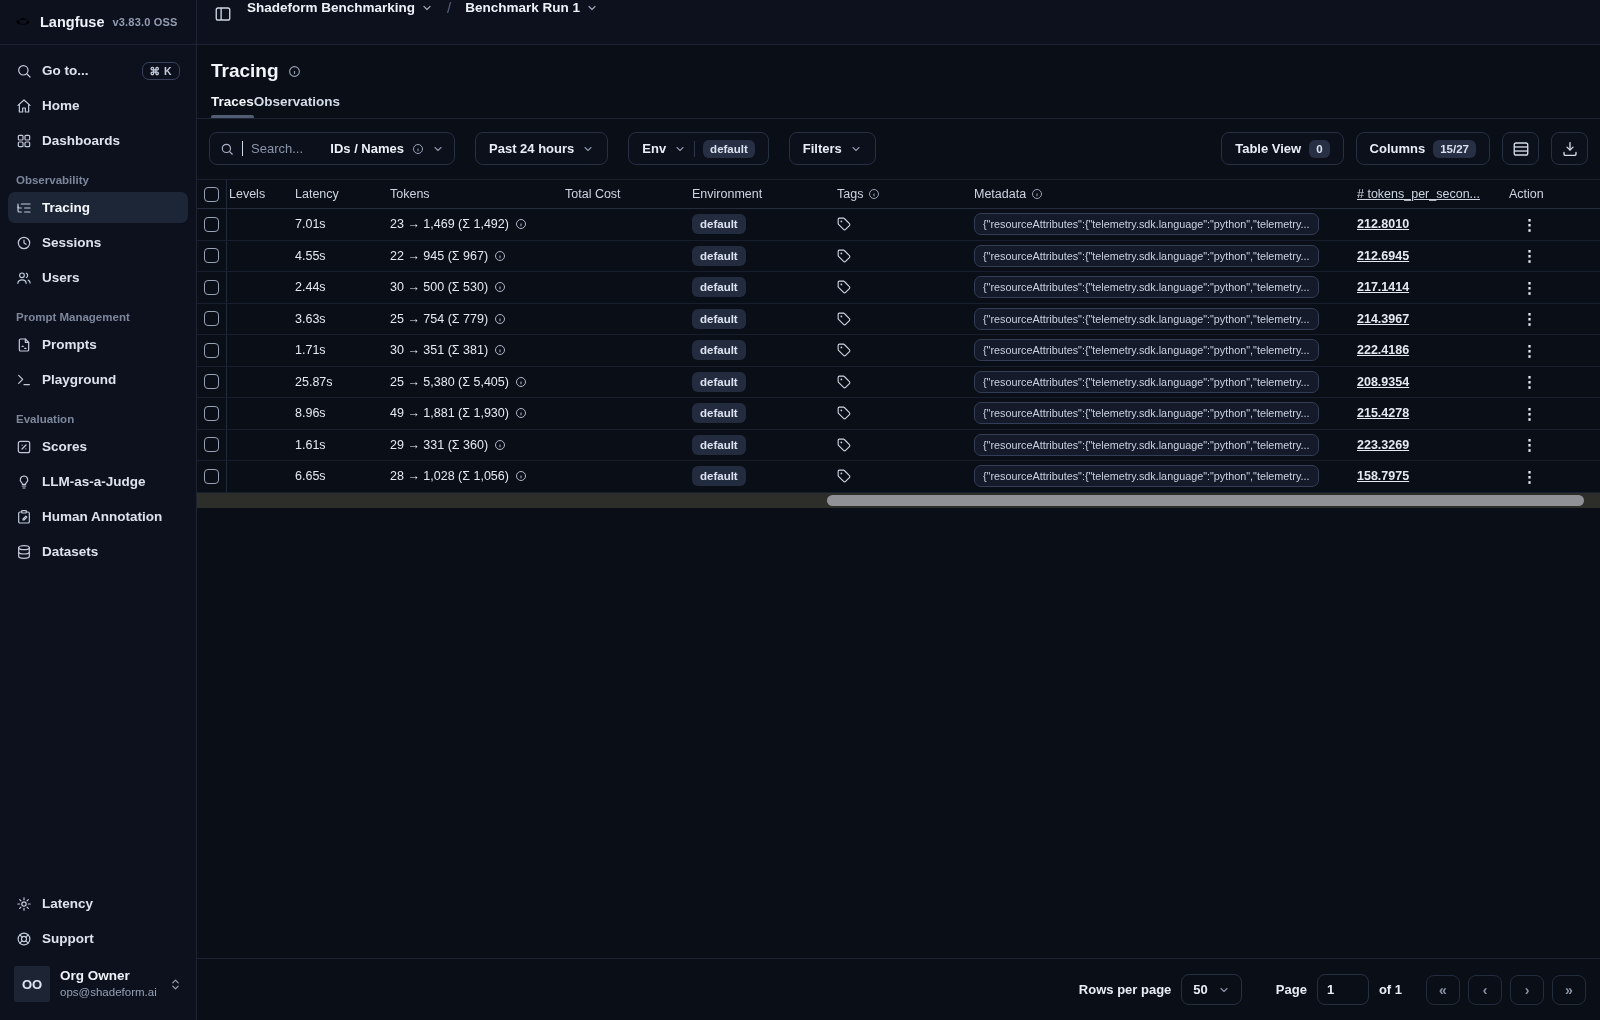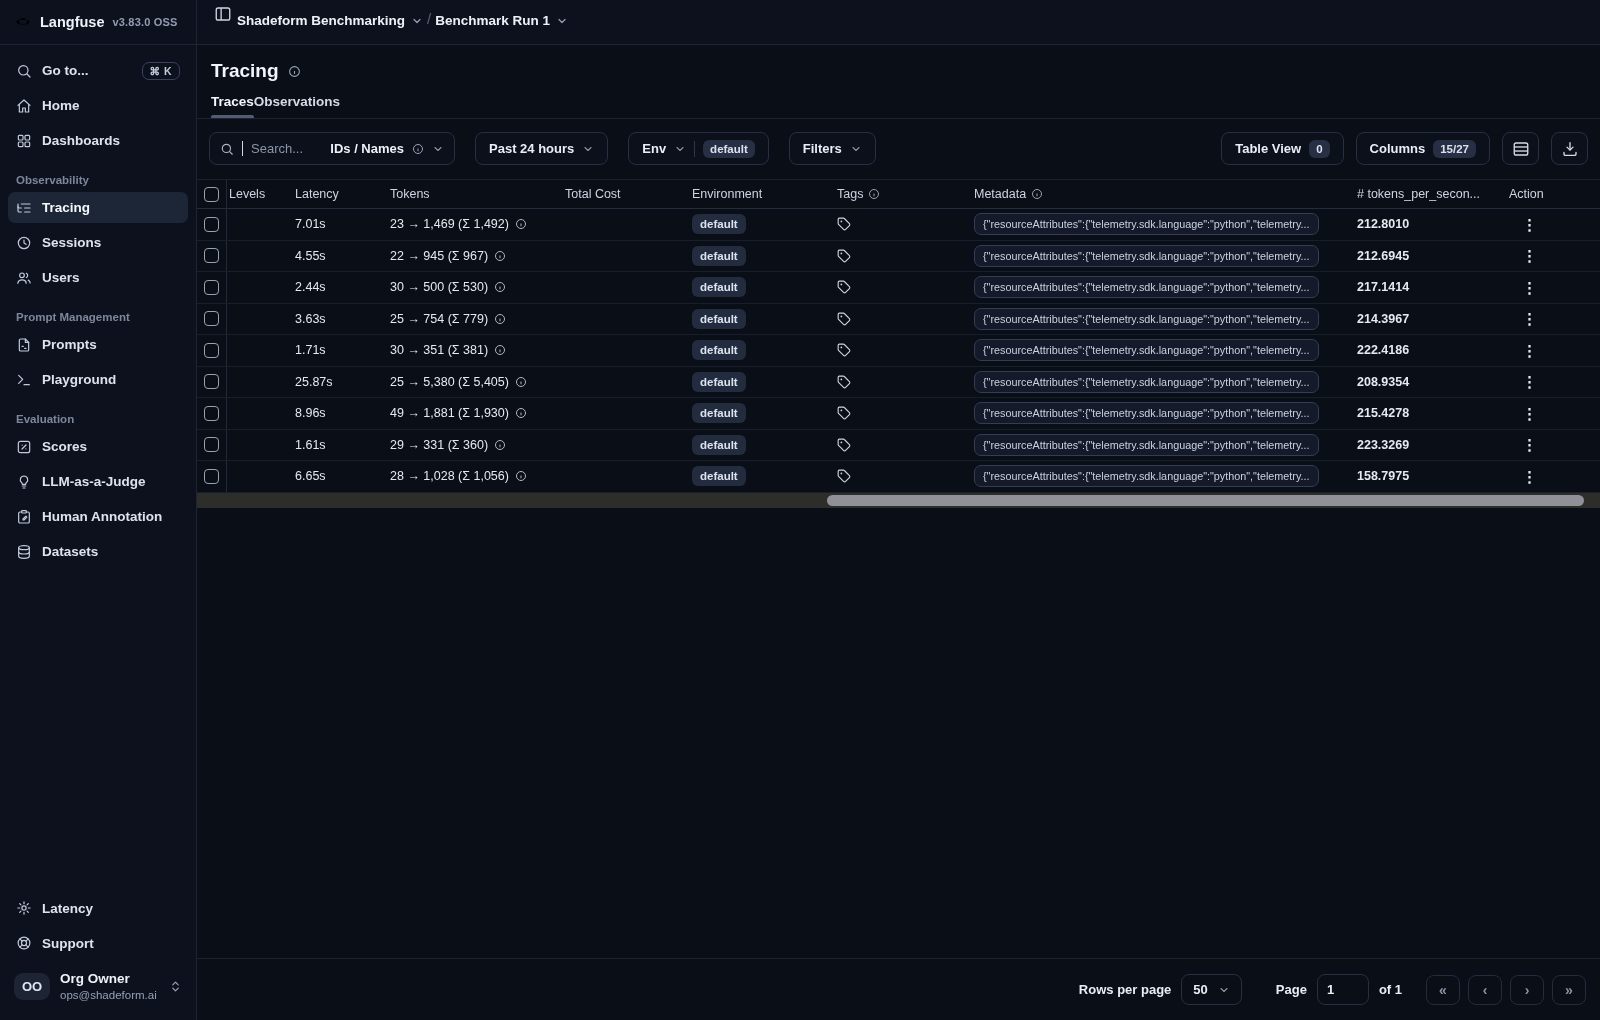--- a/index.html
+++ b/index.html
@@ -40,33 +40,33 @@
     font-size:10.5px; font-weight:700; color:#c4cddd; letter-spacing:.5px;
   }
   .section-label {
     font-size:11.5px; font-weight:600; color:#7d879c; padding:14px 8px 6px 8px;
   }
   .sidebar-bottom { margin-top:auto; padding:0 8px 10px 8px; }
   .user-row {
     display:flex; align-items:center; gap:10px; padding:8px 6px; border-radius:8px; cursor:pointer;
   }
   .avatar {
-    width:36px; height:27px; border-radius:9px; background:#1d2534; color:#dfe6f2;
+    width:36px; height:36px; border-radius:2px; background:#1d2534; color:#dfe6f2;
     display:flex; align-items:center; justify-content:center; font-size:13px; font-weight:700;
   }
   .user-meta { display:flex; flex-direction:column; line-height:1.25; }
   .user-name { font-size:13.5px; font-weight:700; color:#eef2f8; }
   .user-email { font-size:11.5px; color:#95a0b4; }
   .updown { margin-left:auto; color:#9aa4b8; }
 
   
   .main { flex:1; display:flex; flex-direction:column; min-width:0; }
   .topbar {
     height:45px; min-height:45px; background:#0d111d; border-bottom:1px solid #1d2433;
-    display:flex; align-items:flex-end; padding:16px 12px;
+    display:flex; align-items:flex-start; gap:10px; padding:0 12px;
   }
   .panel-btn { width:28px; height:28px; border-radius:7px; display:flex; align-items:center; justify-content:center; color:#cdd5e3; cursor:pointer; }
   .crumb { display:flex; align-items:center; gap:6px; font-size:13.5px; font-weight:600; color:#eef2f8; cursor:pointer; }
   .crumb .chev { color:#97a1b5; }
   .crumb-sep { color:#57627a; font-size:15px; padding:0 4px; transform:translateY(-1px); }
 
   .content { flex:1; display:flex; flex-direction:column; min-width:0; background:#0a0e16; }
   .page-head { display:flex; align-items:center; gap:9px; padding:15px 14px 0 14px; }
   .page-title { font-size:19px; font-weight:700; color:#f2f5fa; }
   .info-ic { color:#98a2b6; }
@@ -106,21 +106,21 @@
   .td { padding:0 8px 0 2px; font-size:12.5px; color:#e4e9f2; display:flex; align-items:center; overflow:hidden; white-space:nowrap; }
   .head .td { color:#ccd4e2; font-weight:500; gap:5px; }
   .c0 { width:30px; min-width:30px; justify-content:center; padding:0; border-right:1px solid #212a3b; align-self:stretch; }
   .c1 { width:66px; min-width:66px; }
   .c2 { width:95px; min-width:95px; }
   .c3 { width:175px; min-width:175px; gap:6px; }
   .c4 { width:124px; min-width:124px; }
   .c5 { width:148px; min-width:148px; padding-left:5px; }
   .c6 { width:137px; min-width:137px; }
   .c7 { width:380px; min-width:380px; }
-  .c8 { width:155px; min-width:155px; font-weight:600; padding-left:5px; }
+  .c8 { width:155px; min-width:155px; font-weight:600; padding-left:5px;text-decoration:underline; }
   .c9 { width:90px; min-width:90px; padding-left:15px; }
   .checkbox {
     width:15px; height:15px; border:1.5px solid #98a2b6; border-radius:4px; background:transparent; display:inline-block; cursor:pointer;
   }
   .badge-env { background:#232c3f; border-radius:6px; padding:4px 8px; font-size:11.5px; font-weight:600; color:#dce3f0; }
   .meta-badge {
     border:1px solid #333d55; background:#141a29; border-radius:7px; padding:4px 8px;
     font-size:10.8px; color:#c9d1e0; max-width:372px; overflow:hidden; white-space:nowrap;
     font-family:"Liberation Sans", sans-serif; cursor:pointer;
   }

